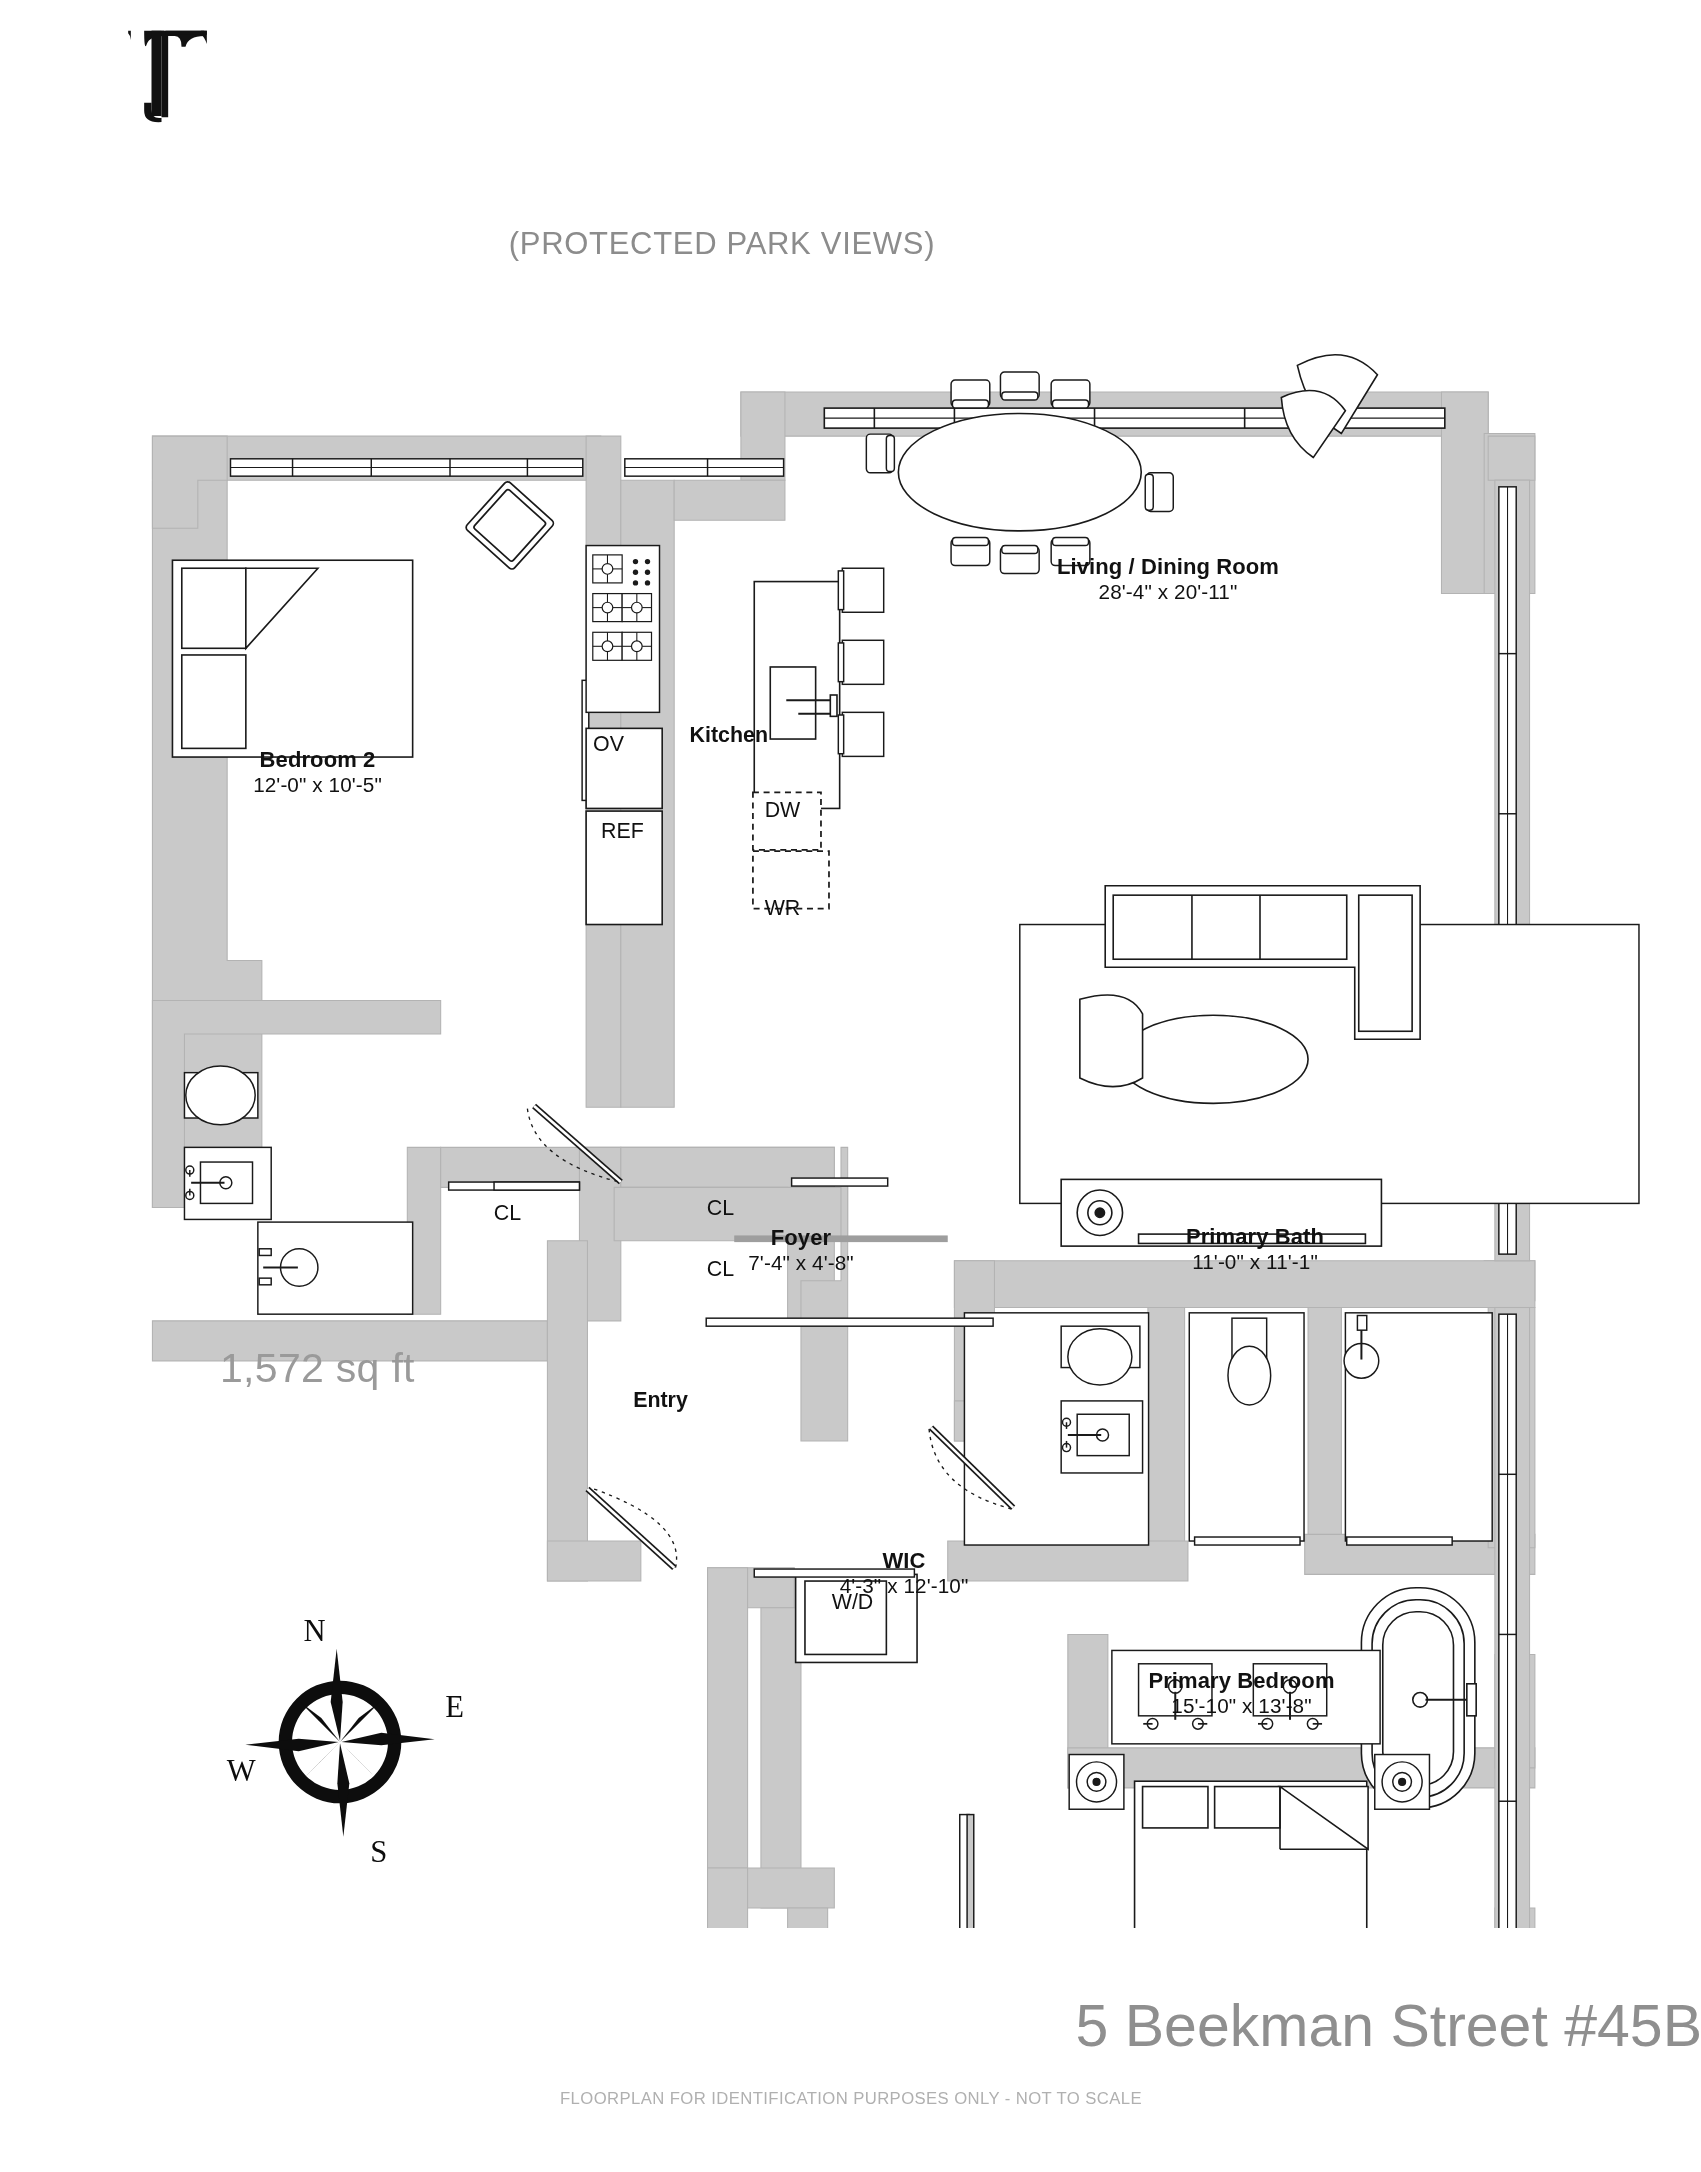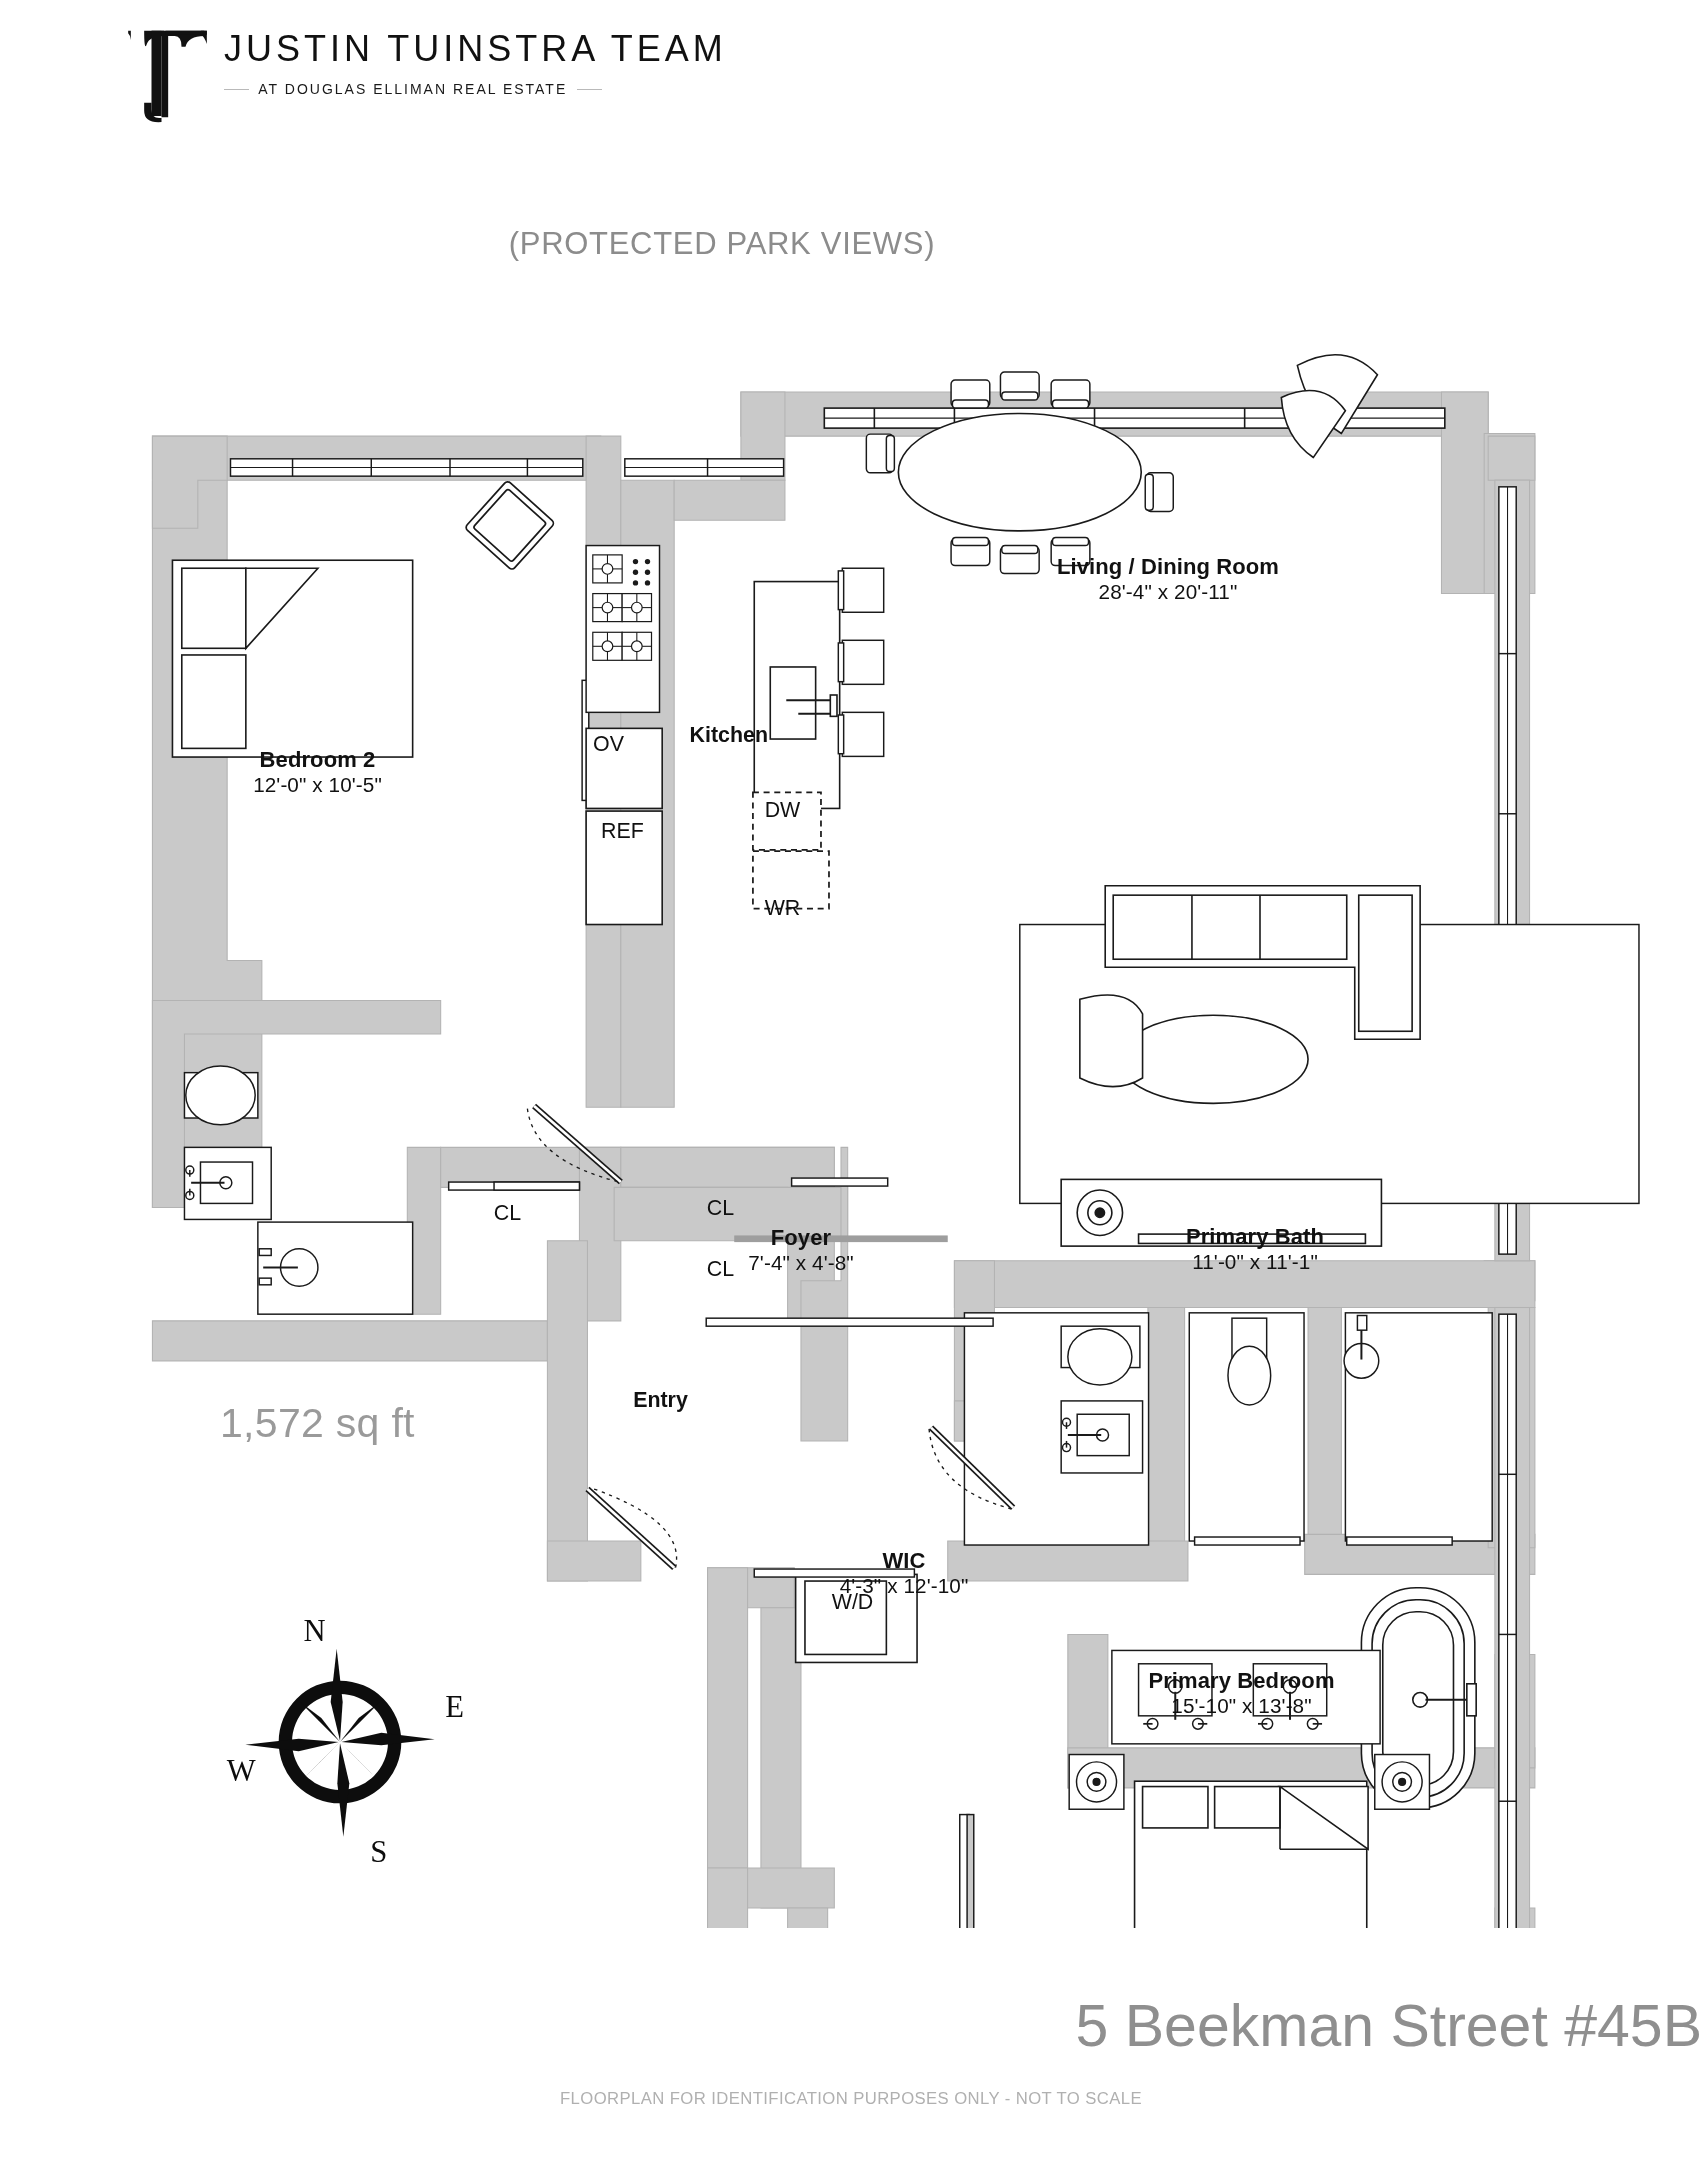--- a/index.html
+++ b/index.html
@@ -30,21 +30,21 @@
   
   #plan{position:absolute;left:0;top:280px;width:1702px;height:1648px;}
   #plan svg{display:block;width:1702px;height:1648px;}
   
   .rm{position:absolute;text-align:center;color:#111;}
   .rm .nm{font-weight:bold;font-size:22px;letter-spacing:0.1px;line-height:1.15;}
   .rm .dim{font-size:20.7px;letter-spacing:0.1px;line-height:1.25;color:#111;}
   .tag{position:absolute;text-align:center;font-size:21.4px;color:#111;}
   .tag.b{font-weight:bold;}
   
-  #sqft{position:absolute;left:220px;top:1400px;font-size:41px;color:#9a9a9a;letter-spacing:0.3px;}
+  #sqft{position:absolute;left:220px;top:1345px;font-size:41px;color:#9a9a9a;letter-spacing:0.3px;}
   
   #compass{position:absolute;left:200px;top:1602px;width:280px;height:280px;}
   
   #addr{
     position:absolute;left:0;top:1992px;width:1702px;text-align:right;
     font-size:59px;color:#8f8f8f;font-weight:400;letter-spacing:0px;
   }
   #disc{
     position:absolute;left:0;top:2089px;width:1702px;text-align:center;
     font-size:16.7px;color:#b0b0b0;letter-spacing:0.4px;
@@ -58,28 +58,20 @@
     <g fill="#111111">
       <path d="M6 10 L60 10 L60 18 Q38 18 34 30 Q30 42 30 10 Z"></path>
       <path d="M6 10 L10 10 L10 24 Q10 18 6 14 Z"></path>
       <rect x="41" y="10" width="15" height="128"></rect>
       <path d="M41 128 Q41 142 54 141 L56 141 L56 147 Q30 149 30 130 L30 118 L41 118 Z"></path>
       <path d="M30 10 L120 10 L120 18 Q96 18 92 34 L86 34 Q86 18 76 18 L66 18 L66 140 L56 140 L56 10 Z"></path>
       <path d="M62 10 L124 10 L124 16 L62 16 Z"></path>
       <path d="M115 10 L124 10 L124 30 Q120 18 115 16 Z"></path>
     </g>
   </svg>
-  <div id="logo-text-wrap">
-    <div id="logo-title">JUSTIN TUINSTRA TEAM</div>
-    <div id="logo-sub-row">
-      <div class="rule"></div>
-      <div id="logo-sub">AT DOUGLAS ELLIMAN REAL ESTATE</div>
-      <div class="rule"></div>
-    </div>
-  </div>
 </div>
 
 <div id="park-views">(PROTECTED PARK VIEWS)</div>
 
 <div id="plan">
 <svg viewBox="0 0 2550 2470" xmlns="http://www.w3.org/2000/svg">
   <defs>
     <g id="chairSm">
       <rect x="0" y="0" width="58" height="40" rx="6" fill="#fff" stroke="#1a1a1a" stroke-width="2.2"></rect>
       <rect x="2" y="30" width="54" height="12" rx="5" fill="#fff" stroke="#1a1a1a" stroke-width="2.2"></rect>

